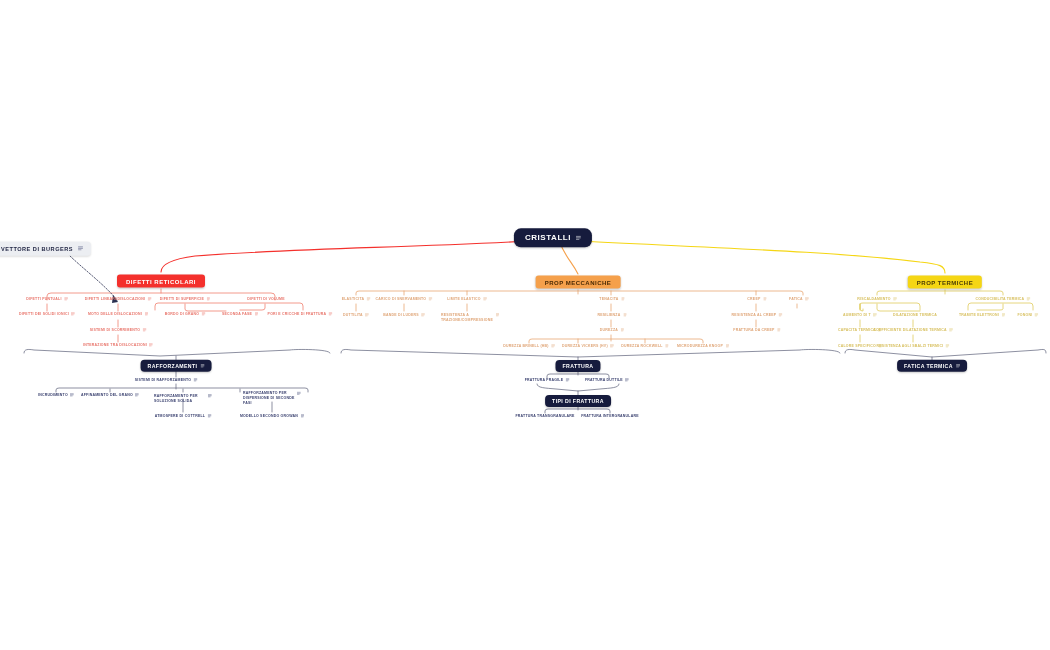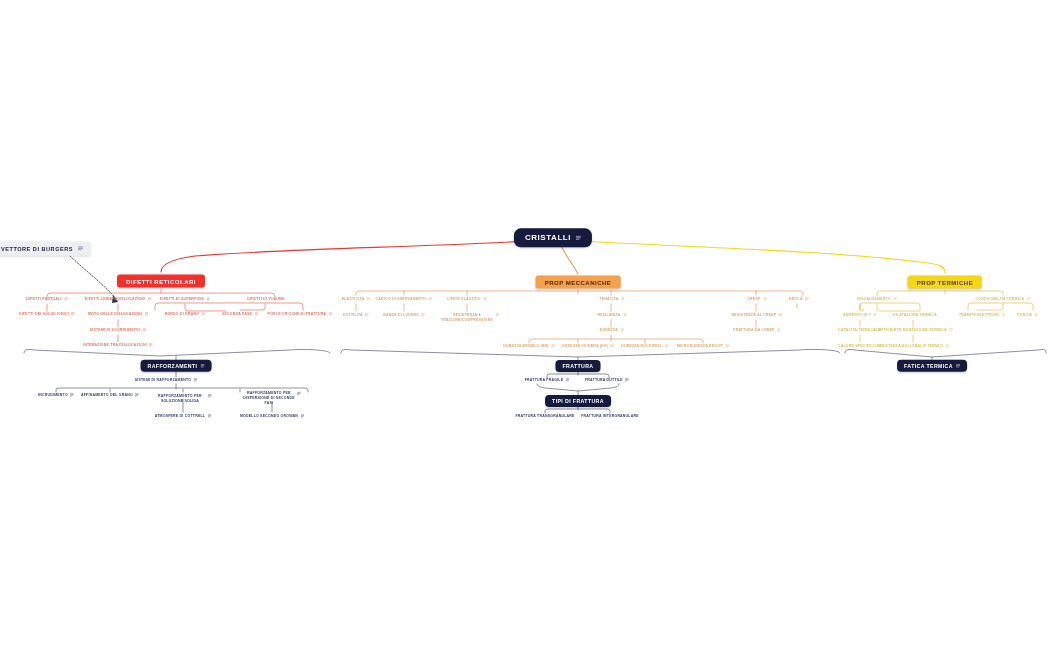--- a/index.html
+++ b/index.html
@@ -3,21 +3,21 @@
 <meta charset="utf-8">
 <style>
   html,body{margin:0;padding:0;}
   body{
     width:1050px;height:650px;background:#ffffff;overflow:hidden;position:relative;
     font-family:"Liberation Sans","DejaVu Sans",sans-serif;
   }
   #canvas{position:absolute;left:0;top:0;width:1050px;height:650px;}
   svg.links{position:absolute;left:0;top:0;width:1050px;height:650px;pointer-events:none;}
 
-  .node{position:absolute;transform:translate(-50%,-50%);white-space:nowrap;box-sizing:border-box;text-align:center;}
+  .node{position:absolute;transform:translate(-50%,-50%);white-space:nowrap;box-sizing:border-box;}
 
   
   .pill{
     background:#161b3d;color:#ffffff;border-radius:7px;
     padding:5px 11px;font-size:8px;font-weight:700;letter-spacing:.55px;
     display:flex;align-items:center;gap:5px;box-shadow:0 1px 2px rgba(0,0,0,.22);
   }
   .pill.small{font-size:5.2px;padding:3px 7px;border-radius:4px;letter-spacing:.4px;gap:3px;}
 
   

